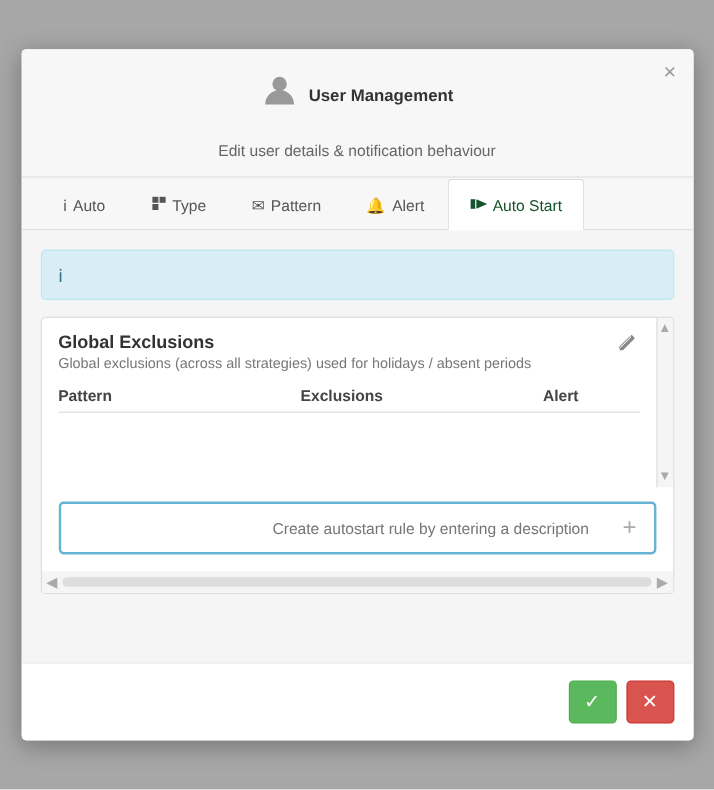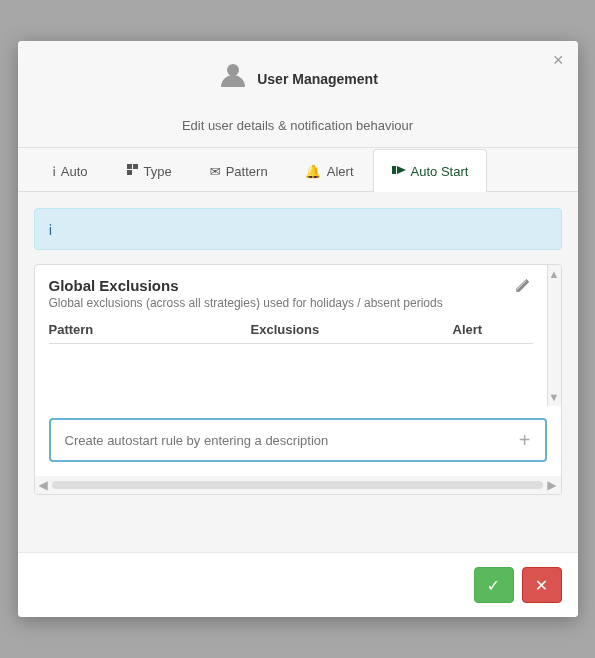--- a/index.html
+++ b/index.html
@@ -178,20 +178,21 @@
       overflow: hidden;
     }
     .create-rule-input {
       flex: 1;
       border: none;
       outline: none;
       padding: 12px 14px;
       font-size: 13px;
       color: #999;
       background: transparent;
+      text-align: right;
     }
     .create-rule-add-btn {
       background: none;
       border: none;
       border-left: none;
       cursor: pointer;
       padding: 10px 14px;
       font-size: 20px;
       color: #aaa;
       line-height: 1;

